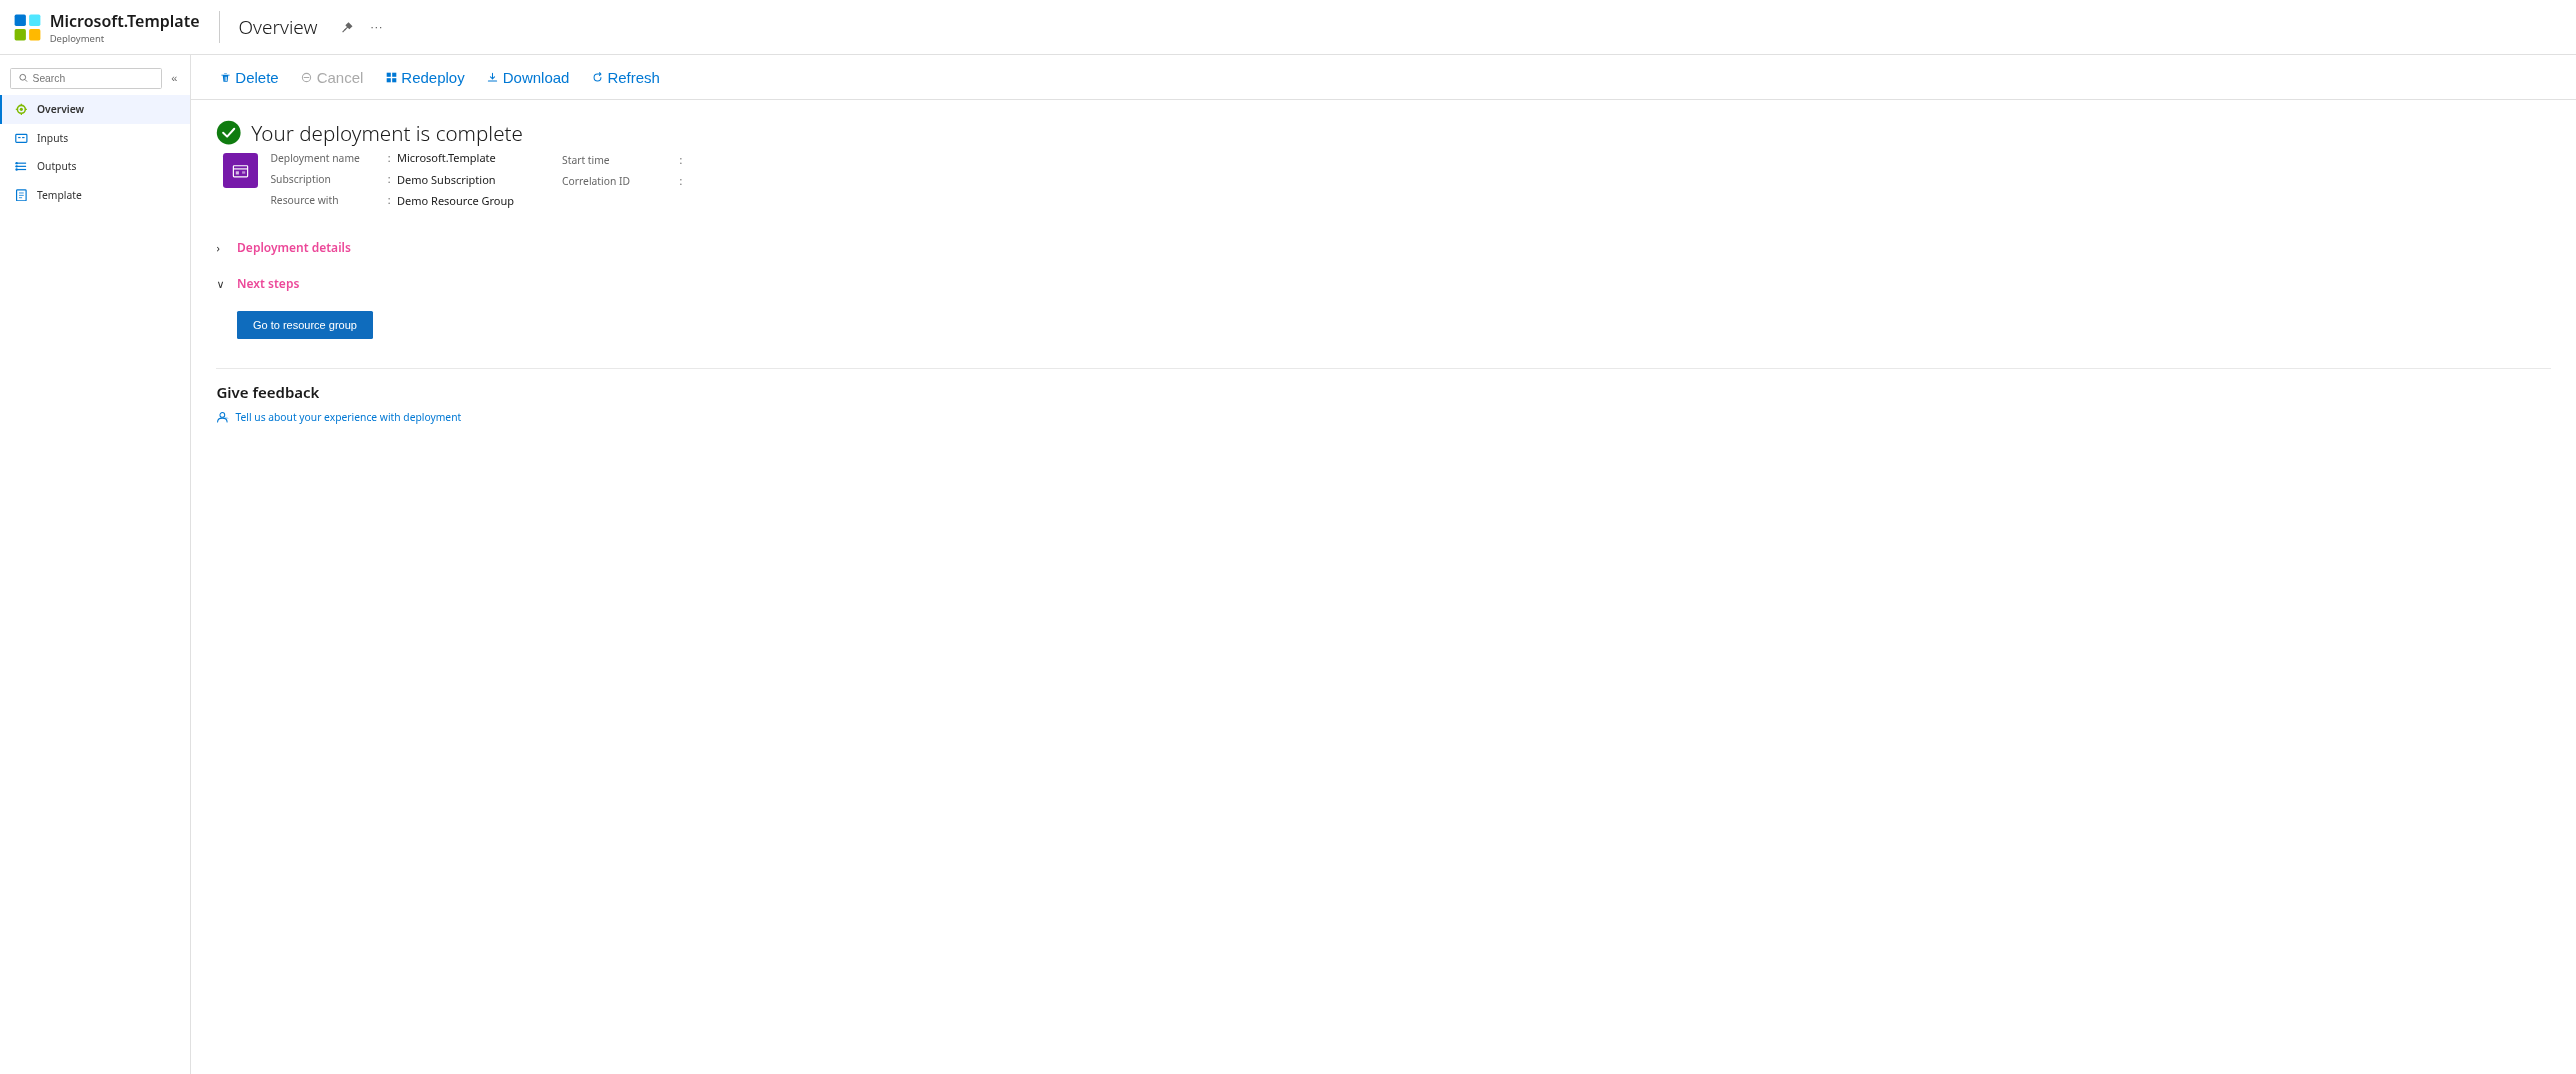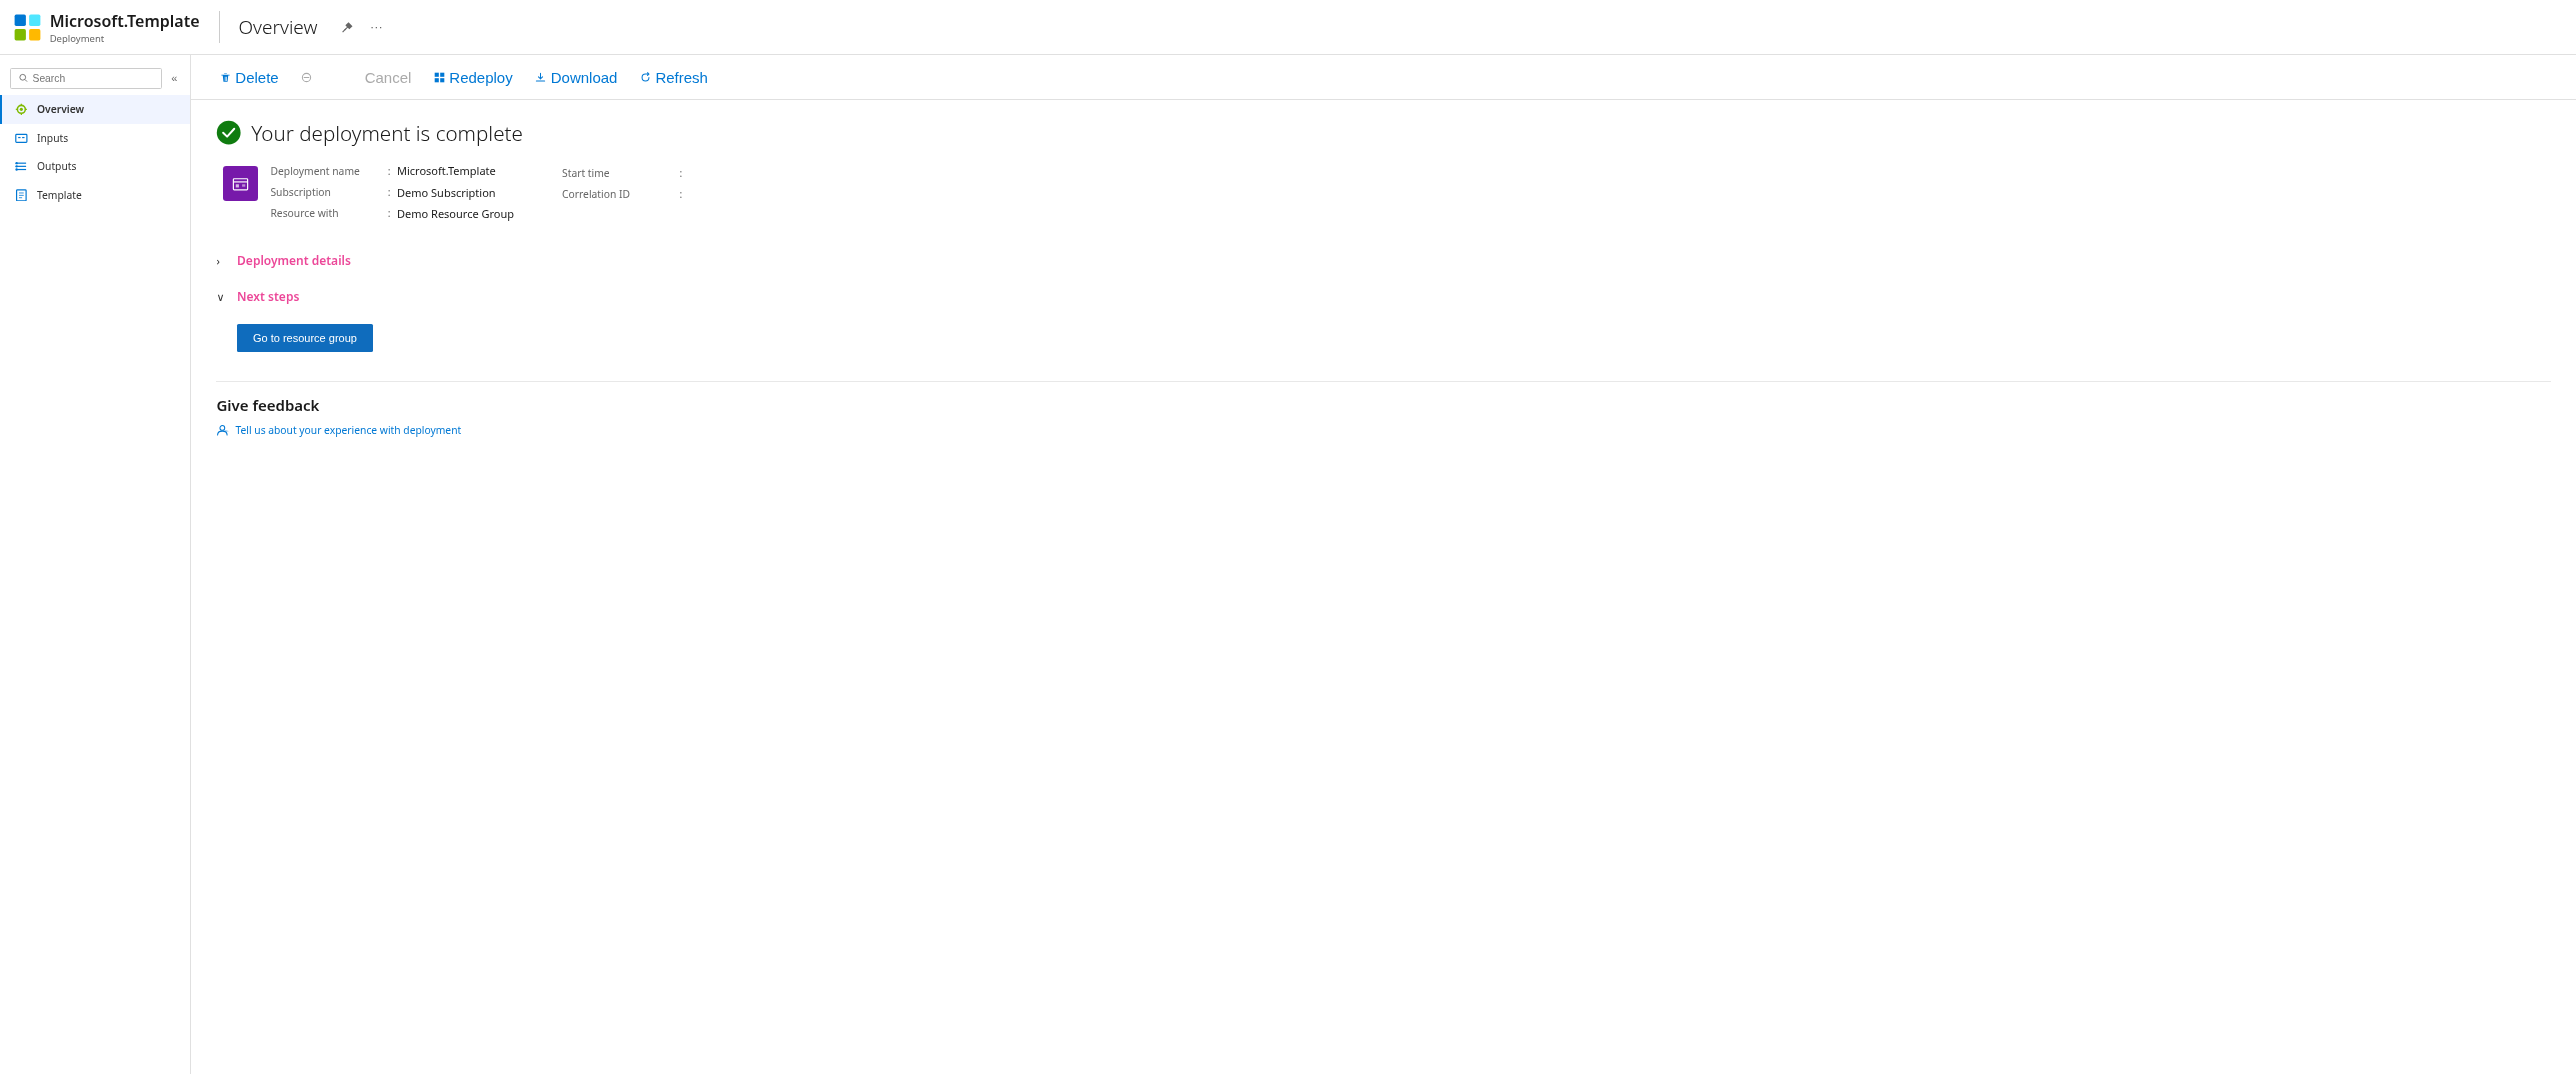--- a/index.html
+++ b/index.html
@@ -37,21 +37,21 @@
 
     
     .toolbar { display: flex; align-items: center; gap: 3.2px; padding: 8px 19px; border-bottom: 0.8px solid #e0e0e0; }
     .toolbar-btn { display: flex; align-items: center; gap: 4.8px; padding: 5.6px 9.5px; background: none; border: none; cursor: pointer; font-size: 15px; color: #0078d4; border-radius: 1.6px; }
     .toolbar-btn.disabled { color: #aaa; cursor: default; }
 
     
     .page-content { padding: 19px 25.4px; }
 
     
-    .success-banner { display: flex; align-items: center; gap: 9.5px; margin-bottom: 16px; }
+    .success-banner { display: flex; align-items: center; gap: 9.5px; margin-bottom: 3px; }
     .success-icon { width: 25.4px; height: 25.4px; flex-shrink: 0; }
     .success-title { font-size: 20.6px; font-weight: 300; color: #1a1a1a; }
 
     
     .deployment-info { display: flex; gap: 48px; margin-bottom: 22px; padding-left: 6.4px; }
     .info-row { display: flex; align-items: flex-start; gap: 0; }
     .info-icon-box { width: 35px; height: 35px; background: #7719aa; border-radius: 3.2px; display: flex; align-items: center; justify-content: center; margin-right: 12.7px; flex-shrink: 0; align-self: flex-start; margin-top: 3.2px; }
     .info-details { display: flex; flex-direction: column; gap: 6.4px; }
     .info-field { display: flex; align-items: center; gap: 0; font-size: 10.3px; color: #555; }
     .info-label { min-width: 111px; color: #666; }
@@ -186,21 +186,21 @@
             <path d="M6 2h4v1H6V2zM2 4h12v1H2V4zm2 1h8l-1 9H5L4 5zm3 2v6h1V7H7zm2 0v6h1V7H9z"></path>
           </svg>
           <span>Delete</span>
         </button>
 
         <button class="toolbar-btn disabled">
           <svg width="11" height="11" viewBox="0 0 16 16" fill="#aaa">
             <circle cx="8" cy="8" r="6" stroke="#aaa" stroke-width="1.5" fill="none"></circle>
             <line x1="4" y1="8" x2="12" y2="8" stroke="#aaa" stroke-width="1.5"></line>
           </svg>
-          <span style="color:#aaa;margin-left:48px;">Cancel</span>
+          <span style="color:#aaa;">Cancel</span>
         </button>
 
         <button class="toolbar-btn">
           <svg width="11" height="11" viewBox="0 0 16 16" fill="currentColor">
             <rect x="1" y="1" width="6" height="6" fill="#0078d4"></rect>
             <rect x="9" y="1" width="6" height="6" fill="#0078d4"></rect>
             <rect x="1" y="9" width="6" height="6" fill="#0078d4"></rect>
             <rect x="9" y="9" width="6" height="6" fill="#0078d4"></rect>
           </svg>
           <span>Redeploy</span>

